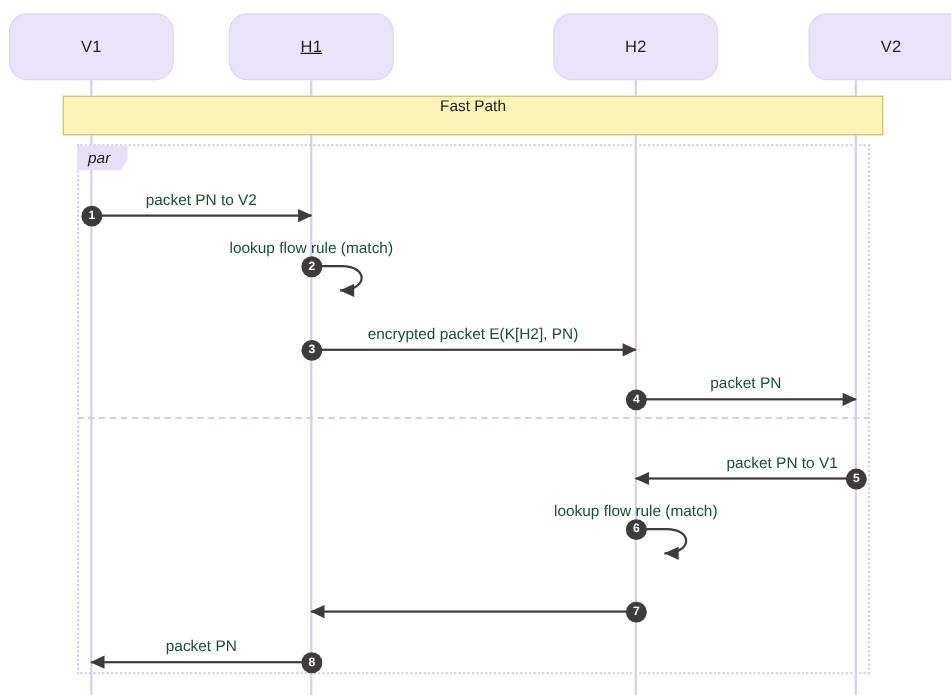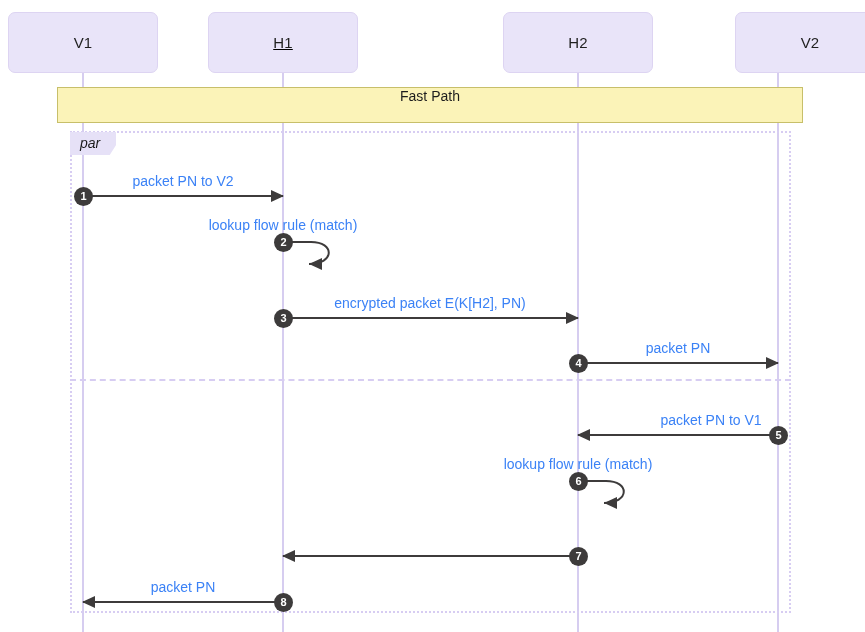--- a/index.html
+++ b/index.html
@@ -30,21 +30,21 @@
 
   
   .participant {
     position: absolute;
     width: 150px;
     height: 61px;
     top: 12px;
     box-sizing: border-box;
     background: #e9e4f9;
     border: 1px solid #ddd4f2;
-    border-radius: 7px;
+    border-radius: 17px;
     display: flex;
     align-items: center;
     justify-content: center;
   }
   .participant .p-label {
     font-size: 15px;
     color: #1f1f1f;
     letter-spacing: 0.2px;
   }
 
@@ -123,21 +123,21 @@
     right: -1px;
     border-left: 13px solid #3d3b3b;
   }
   .arrowhead.left {
     left: -1px;
     border-right: 13px solid #3d3b3b;
   }
   .msg-label {
     position: absolute;
     font-size: 14px;
-    color: #3b82f6;
+    color: #14532d;
     white-space: nowrap;
     transform: translateX(-50%);
     z-index: 6;
   }
 
   
   .badge {
     position: absolute;
     width: 19px;
     height: 19px;

